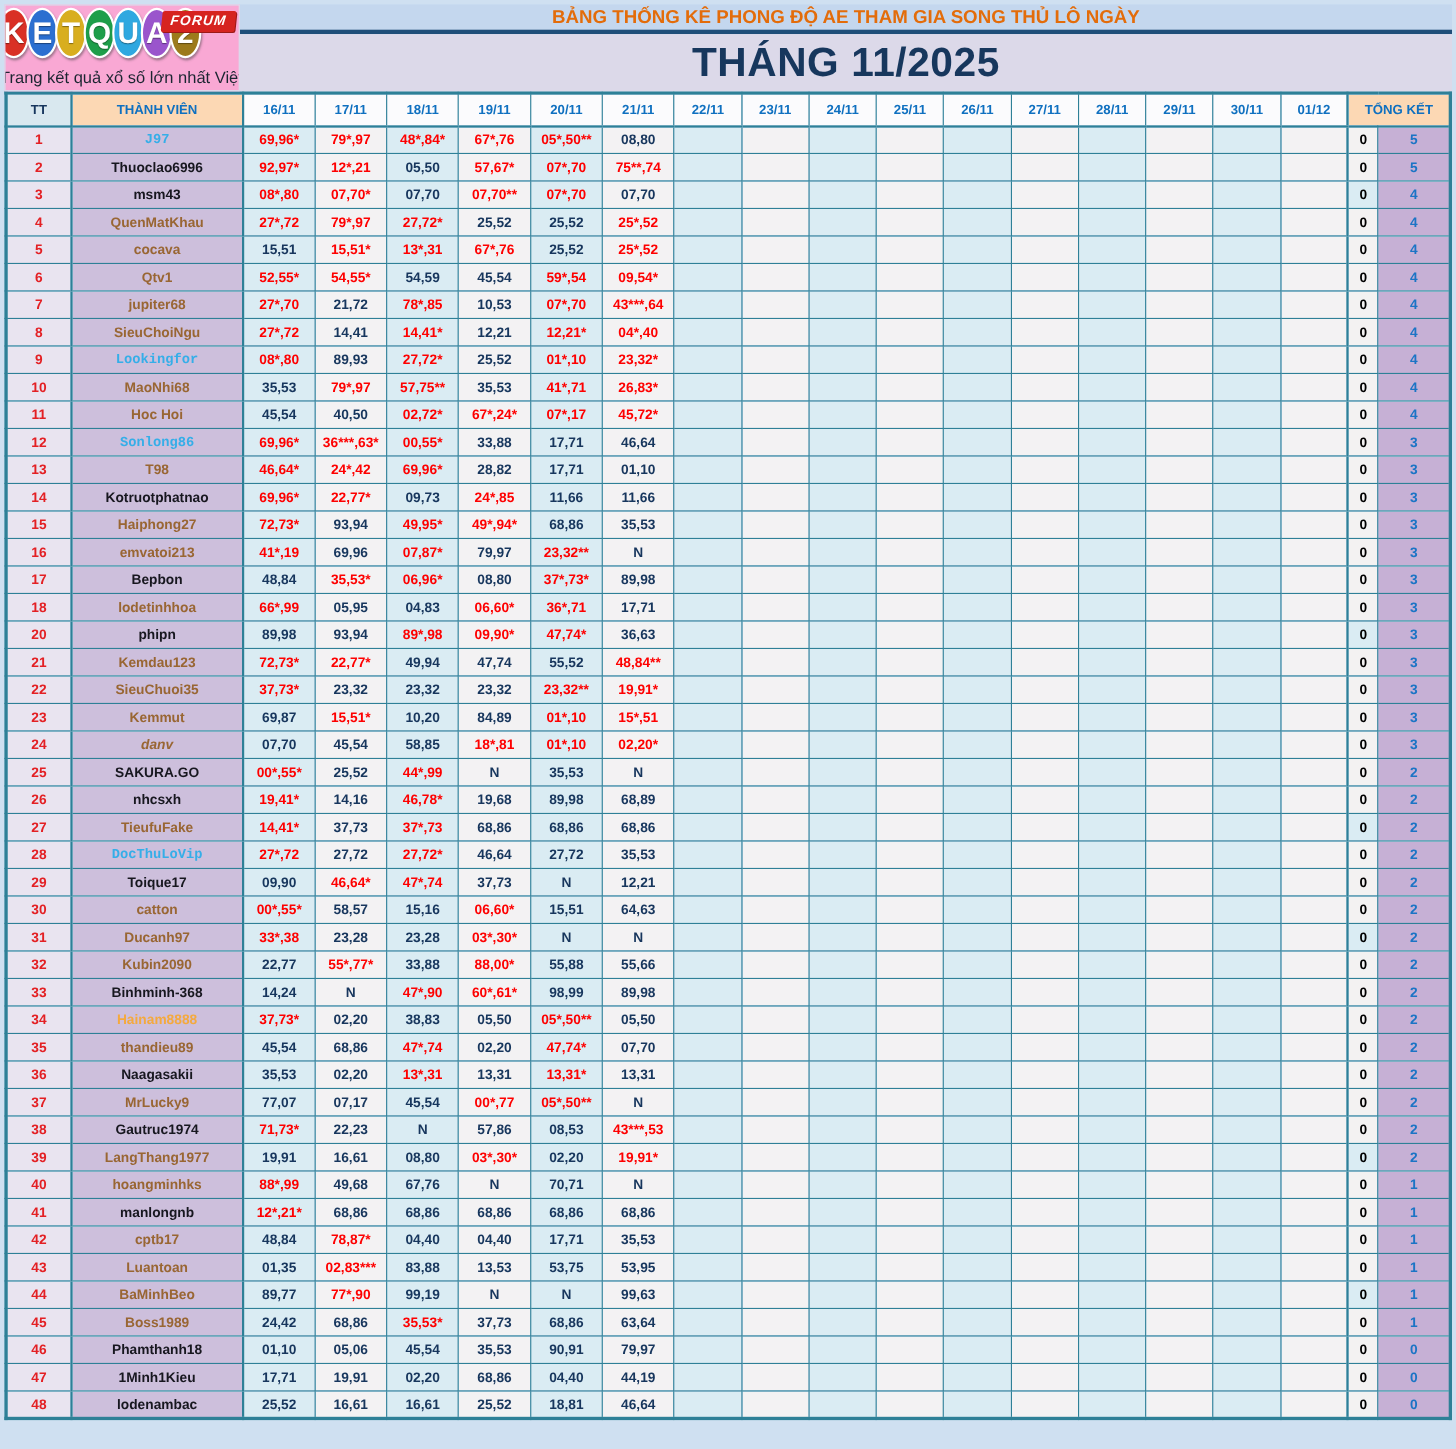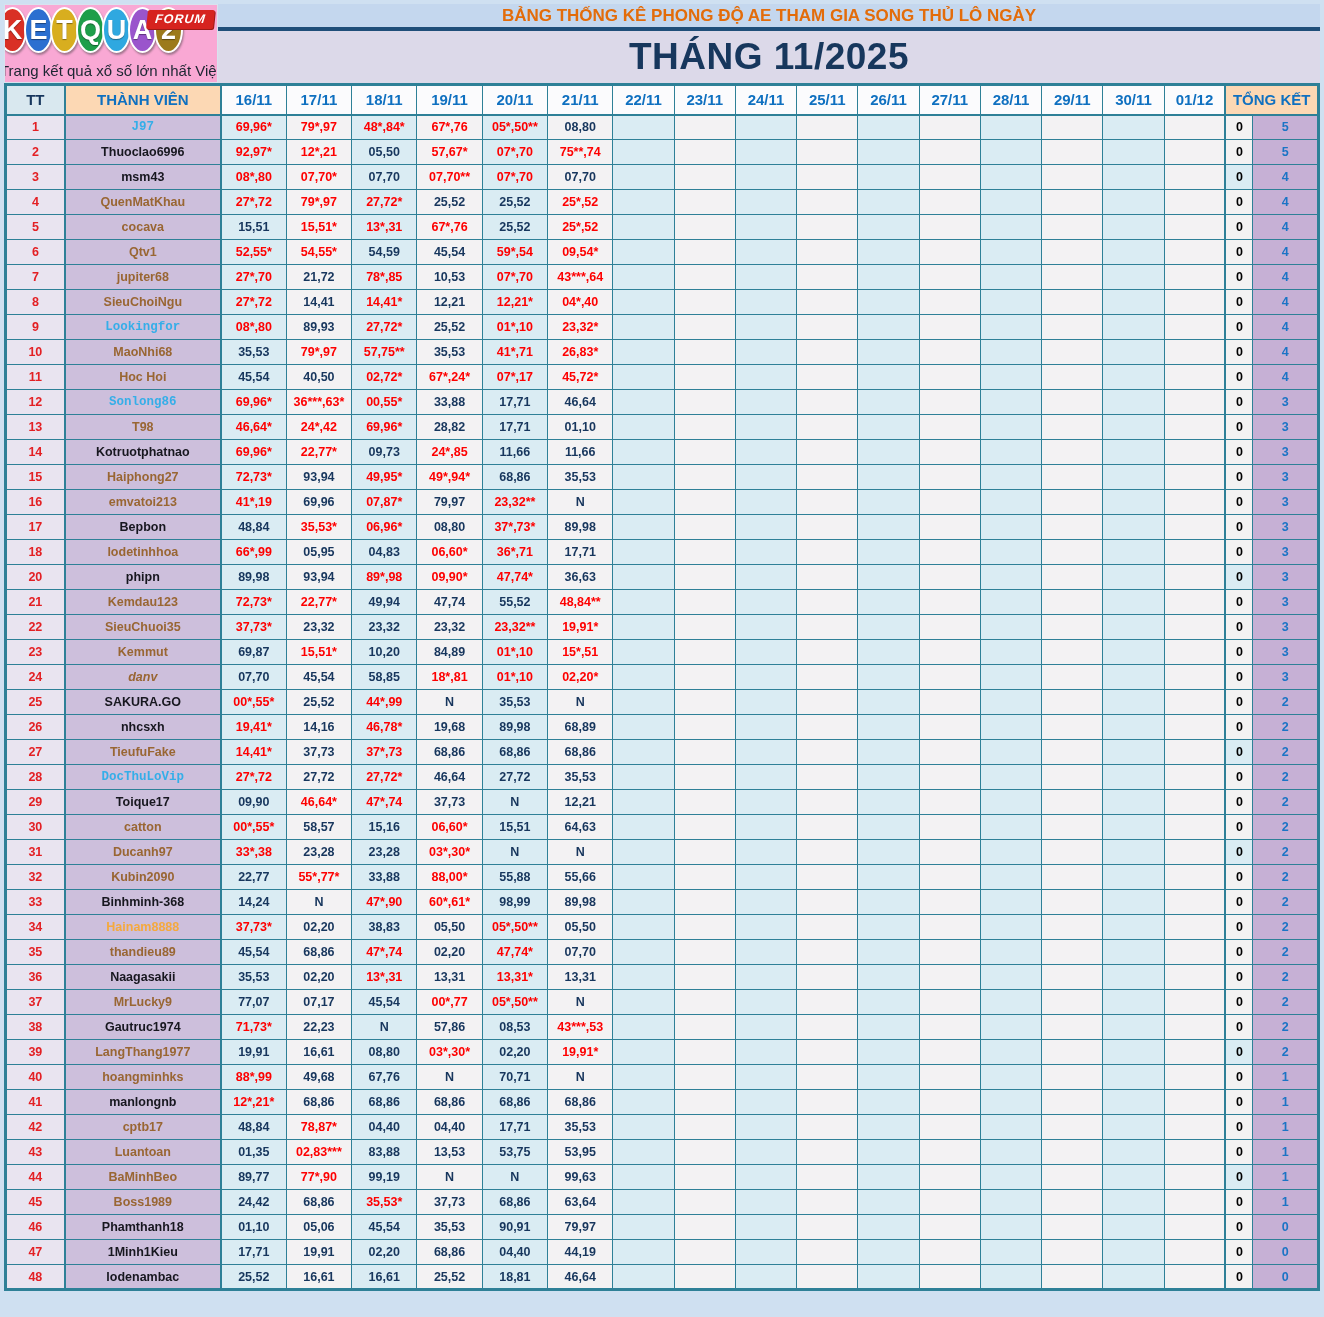--- a/index.html
+++ b/index.html
@@ -26,21 +26,21 @@
   .strip2 { flex:1; background:#dcd9e9; color:#17375d; font-weight:bold; font-size:37px;
     display:flex; align-items:center; justify-content:center; letter-spacing:.5px; }
 
   
   table { border-collapse:collapse; table-layout:fixed; width:1316px; margin-top:0;
     border:3px solid #2e8097; }
   th, td { border:1px solid #2e8097; padding:0 2px; text-align:center; overflow:hidden;
     white-space:nowrap; font-weight:bold; }
   thead tr { height:30px; }
   tbody tr { height:25px; }
-  th { font-size:15px; }
+  th { font-size:12px; }
   td { font-size:12.5px; }
 
   .h-tt    { background:#d9e8ef; color:#17365d; border-right:2px solid #2e8097; }
   .h-name  { background:#fcd8b4; color:#0f70c0; border-right:2px solid #2e8097; }
   .h-date  { background:#fbfbfd; color:#0f70c0; }
   .h-sum   { background:#fcd8b4; color:#0f70c0; border-left:2px solid #2e8097; }
   thead th { border-bottom:2px solid #2e8097; }
 
   .c-tt    { background:#e9e4f0; color:#e32024; border-right:2px solid #2e8097; }
   .c-name  { background:#cdbfdc; border-right:2px solid #2e8097; }

